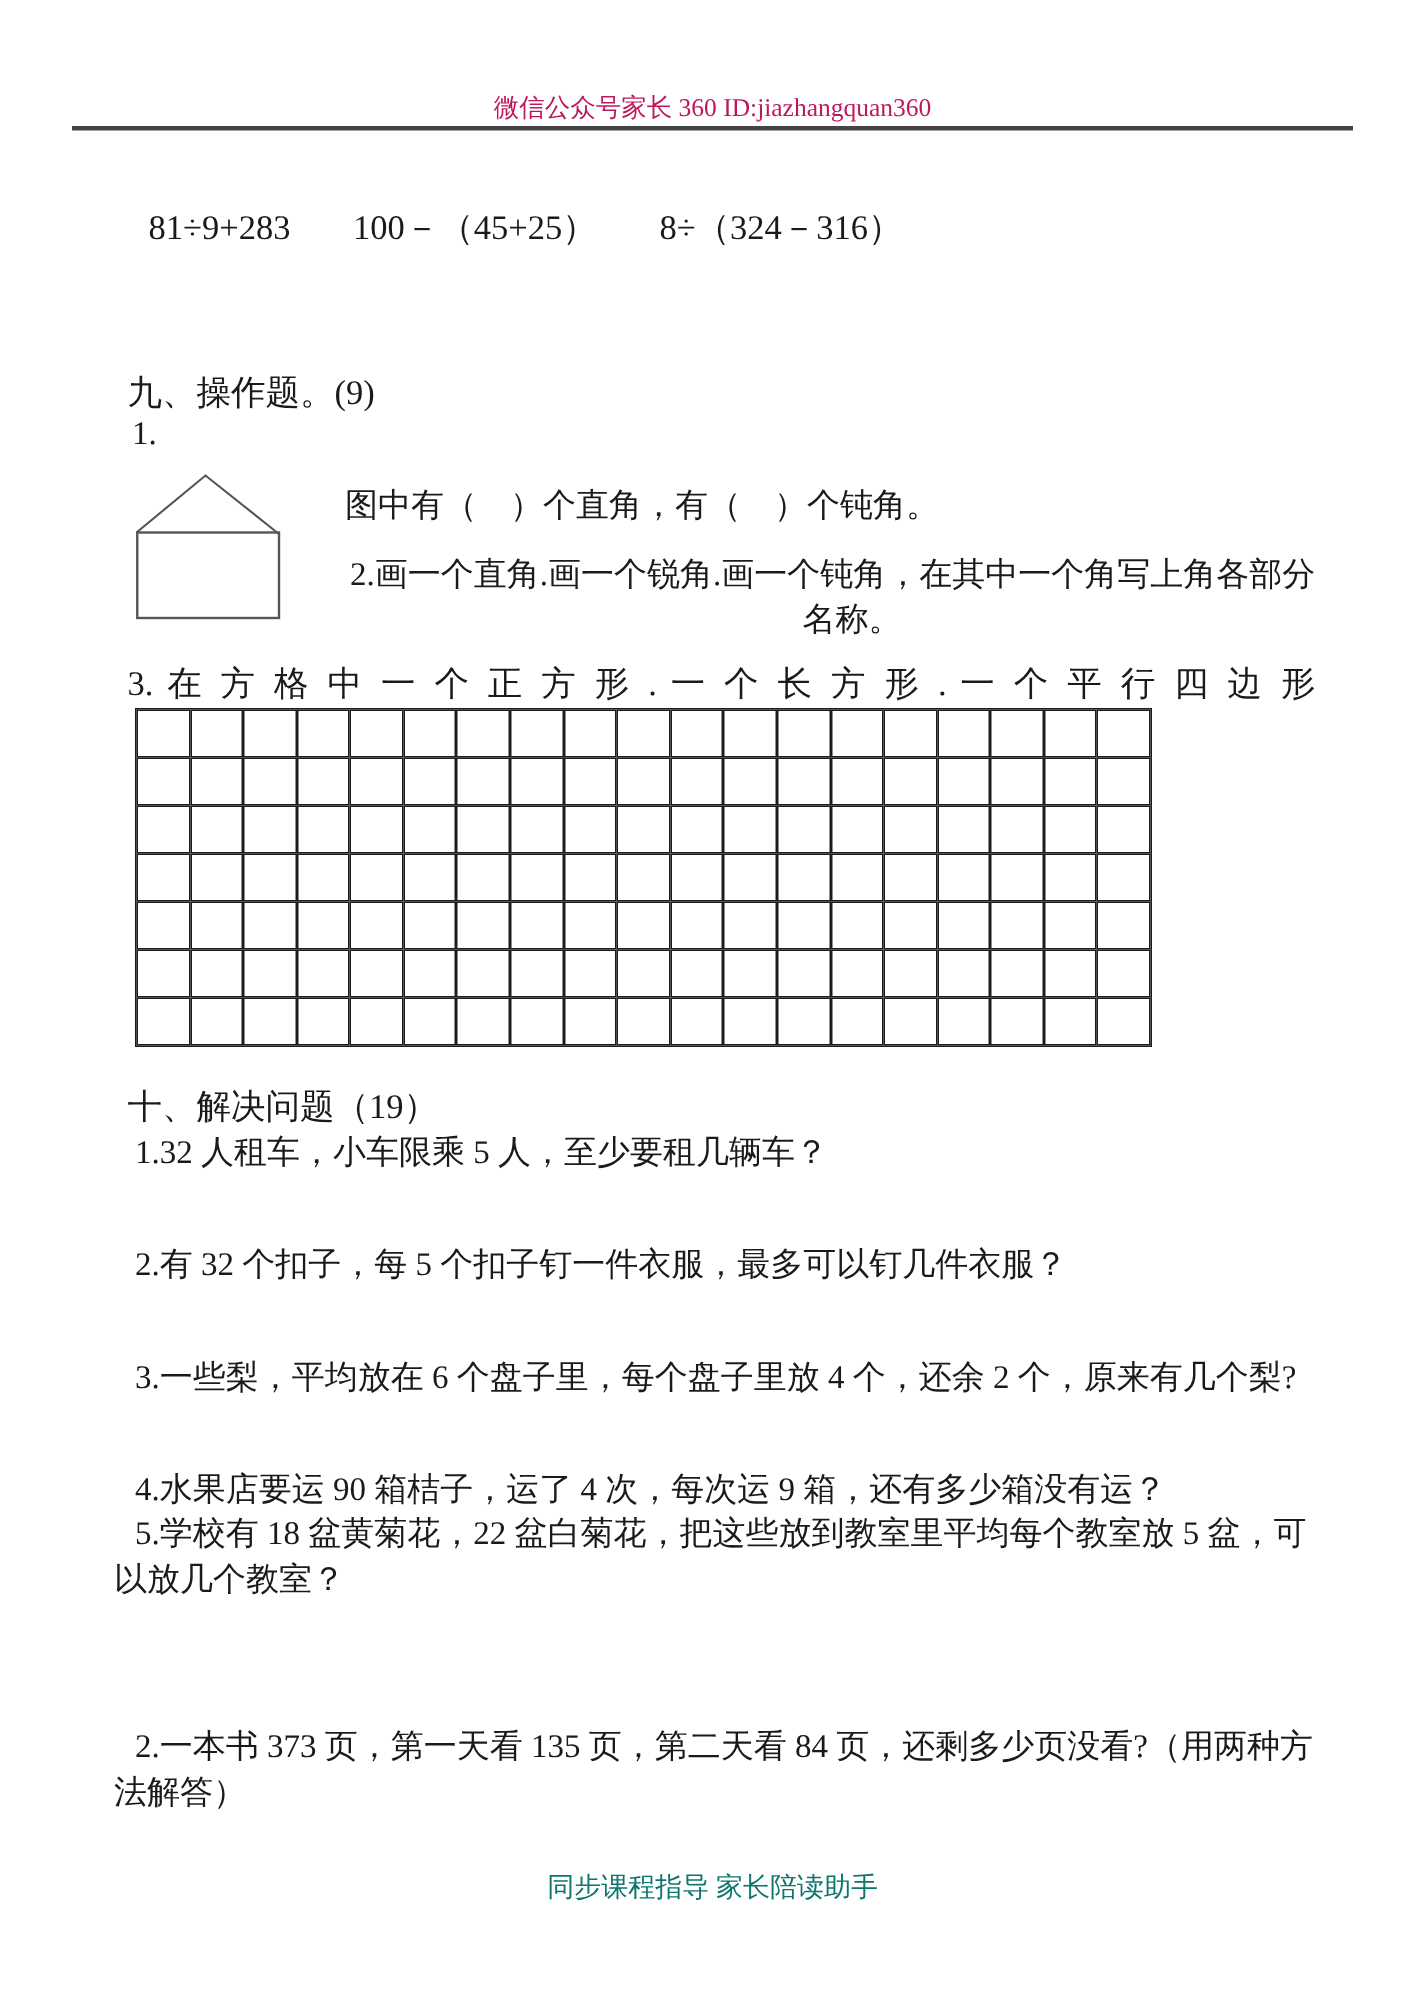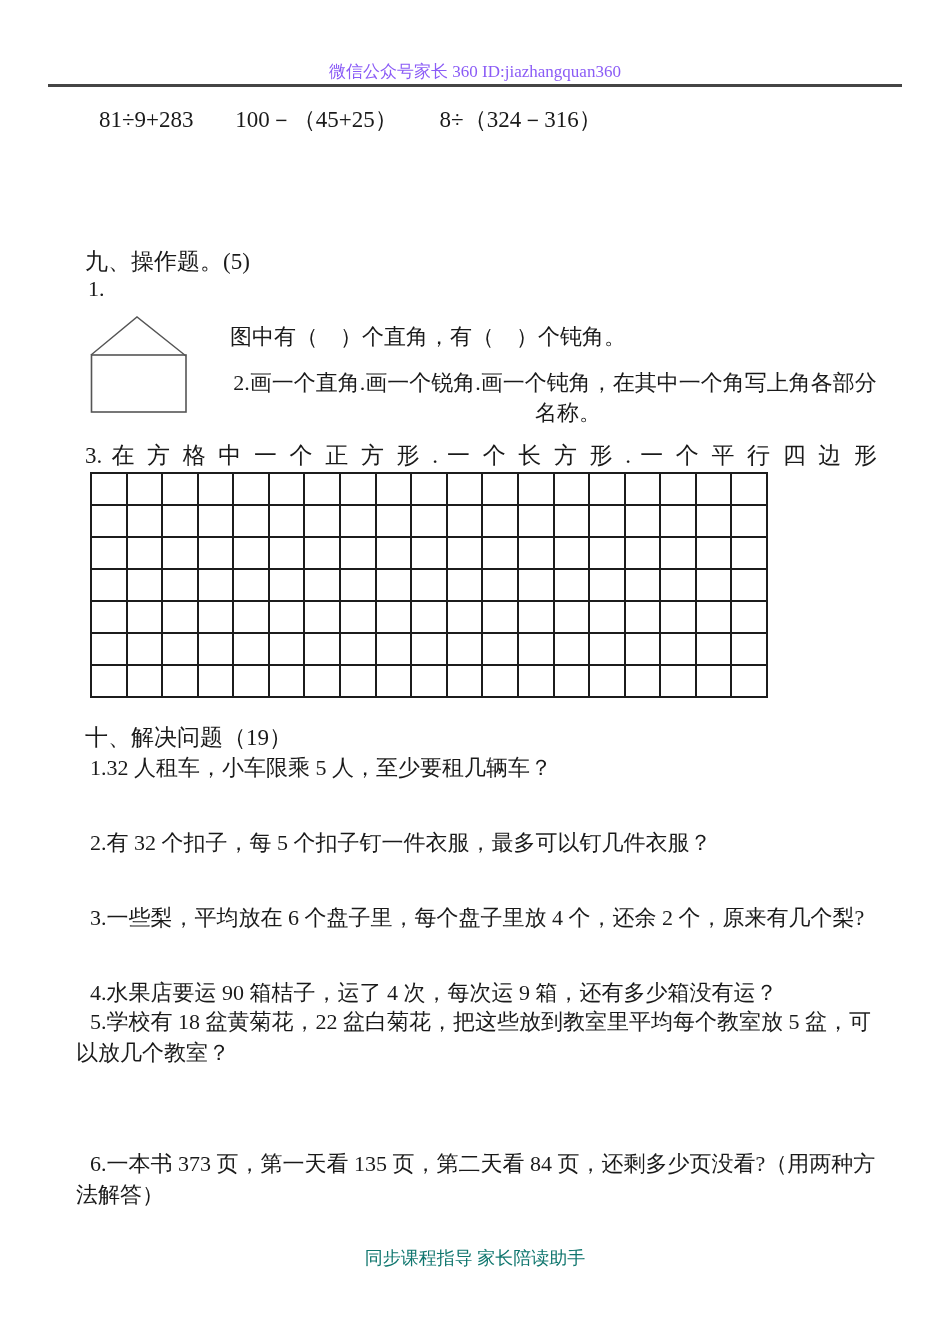--- a/index.html
+++ b/index.html
@@ -16,33 +16,33 @@
     color: #1a1a1a;
     overflow: hidden;
   }
   .header-text {
     position: absolute;
     top: 60px;
     left: 0;
     width: 100%;
     text-align: center;
     font-size: 17px;
-    color: #8b5cf6;
+    color: #be185d;
   }
   .header-rule {
     position: absolute;
     top: 84px;
     left: 48px;
     width: 854px;
     height: 3px;
     background: #454545;
   }
   .expr-row {
     position: absolute;
-    top: 104px;
+    top: 136px;
     left: 99px;
     font-size: 23px;
     white-space: nowrap;
   }
   .expr-row span { margin-right: 36px; }
   .s9-heading {
     position: absolute;
     top: 246px;
     left: 85px;
     font-size: 23px;
@@ -137,21 +137,21 @@
 
   <div class="header-text">微信公众号家长 360 ID:jiazhangquan360</div>
   <div class="header-rule"></div>
 
   <div class="expr-row">
     <span>81÷9+283</span>
     <span>100－（45+25）</span>
     <span>8÷（324－316）</span>
   </div>
 
-  <div class="s9-heading">九、操作题。(5)</div>
+  <div class="s9-heading">九、操作题。(9)</div>
   <div class="s9-item1-num">1.</div>
 
   <svg class="house-figure" viewBox="0 0 100 100" xmlns="http://www.w3.org/2000/svg">
     <polyline points="1,41 47,3 96,42" fill="none" stroke="#555555" stroke-width="1.4"></polyline>
     <rect x="1.5" y="41" width="94.5" height="57" fill="none" stroke="#555555" stroke-width="1.6"></rect>
   </svg>
 
   <div class="s9-item1-text">图中有（　）个直角，有（　）个钝角。</div>
 
   <div class="s9-item2">
@@ -297,17 +297,17 @@
       <div class="cell"></div>
     </div>
 
   <div class="s10-heading">十、解决问题（19）</div>
 
   <div class="problem p1">1.32 人租车，小车限乘 5 人，至少要租几辆车？</div>
   <div class="problem p2">2.有 32 个扣子，每 5 个扣子钉一件衣服，最多可以钉几件衣服？</div>
   <div class="problem p3">3.一些梨，平均放在 6 个盘子里，每个盘子里放 4 个，还余 2 个，原来有几个梨?</div>
   <div class="problem p4">4.水果店要运 90 箱桔子，运了 4 次，每次运 9 箱，还有多少箱没有运？</div>
   <div class="problem p5">5.学校有 18 盆黄菊花，22 盆白菊花，把这些放到教室里平均每个教室放 5 盆，可以放几个教室？</div>
-  <div class="problem p6">6.一本书 373 页，第一天看 135 页，第二天看 84 页，还剩多少页没看?（用两种方法解答）</div>
+  <div class="problem p6">2.一本书 373 页，第一天看 135 页，第二天看 84 页，还剩多少页没看?（用两种方法解答）</div>
 
   <div class="footer-text">同步课程指导 家长陪读助手</div>
 
 </div>
 
 </body></html>

